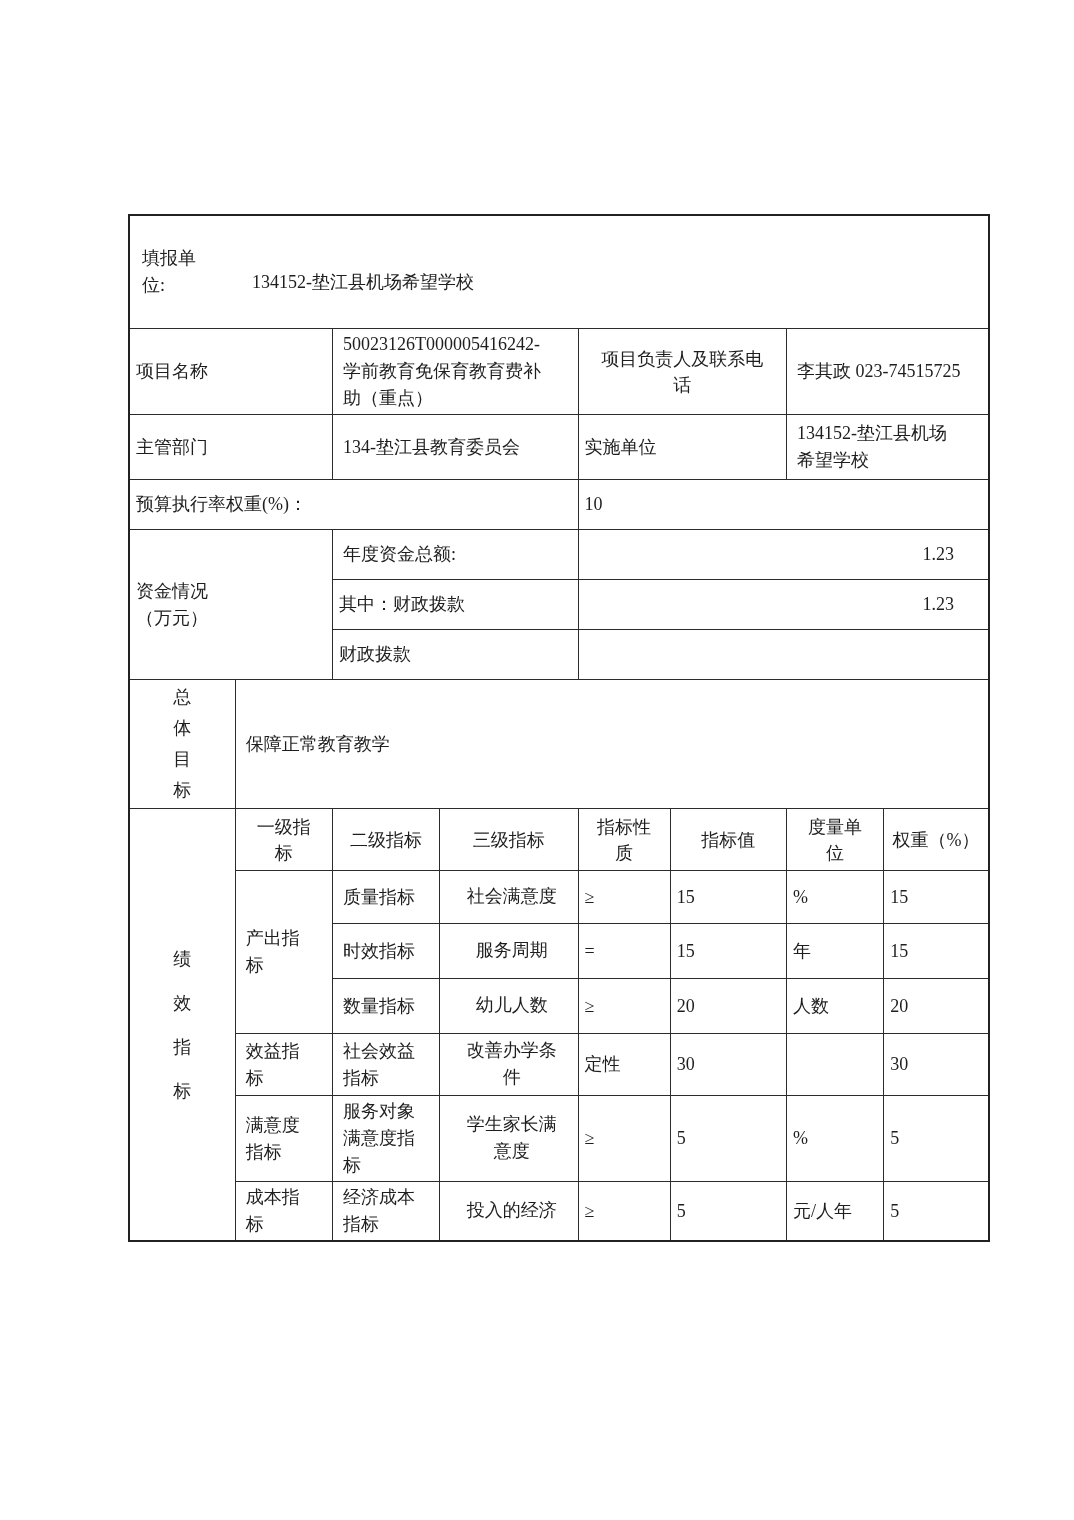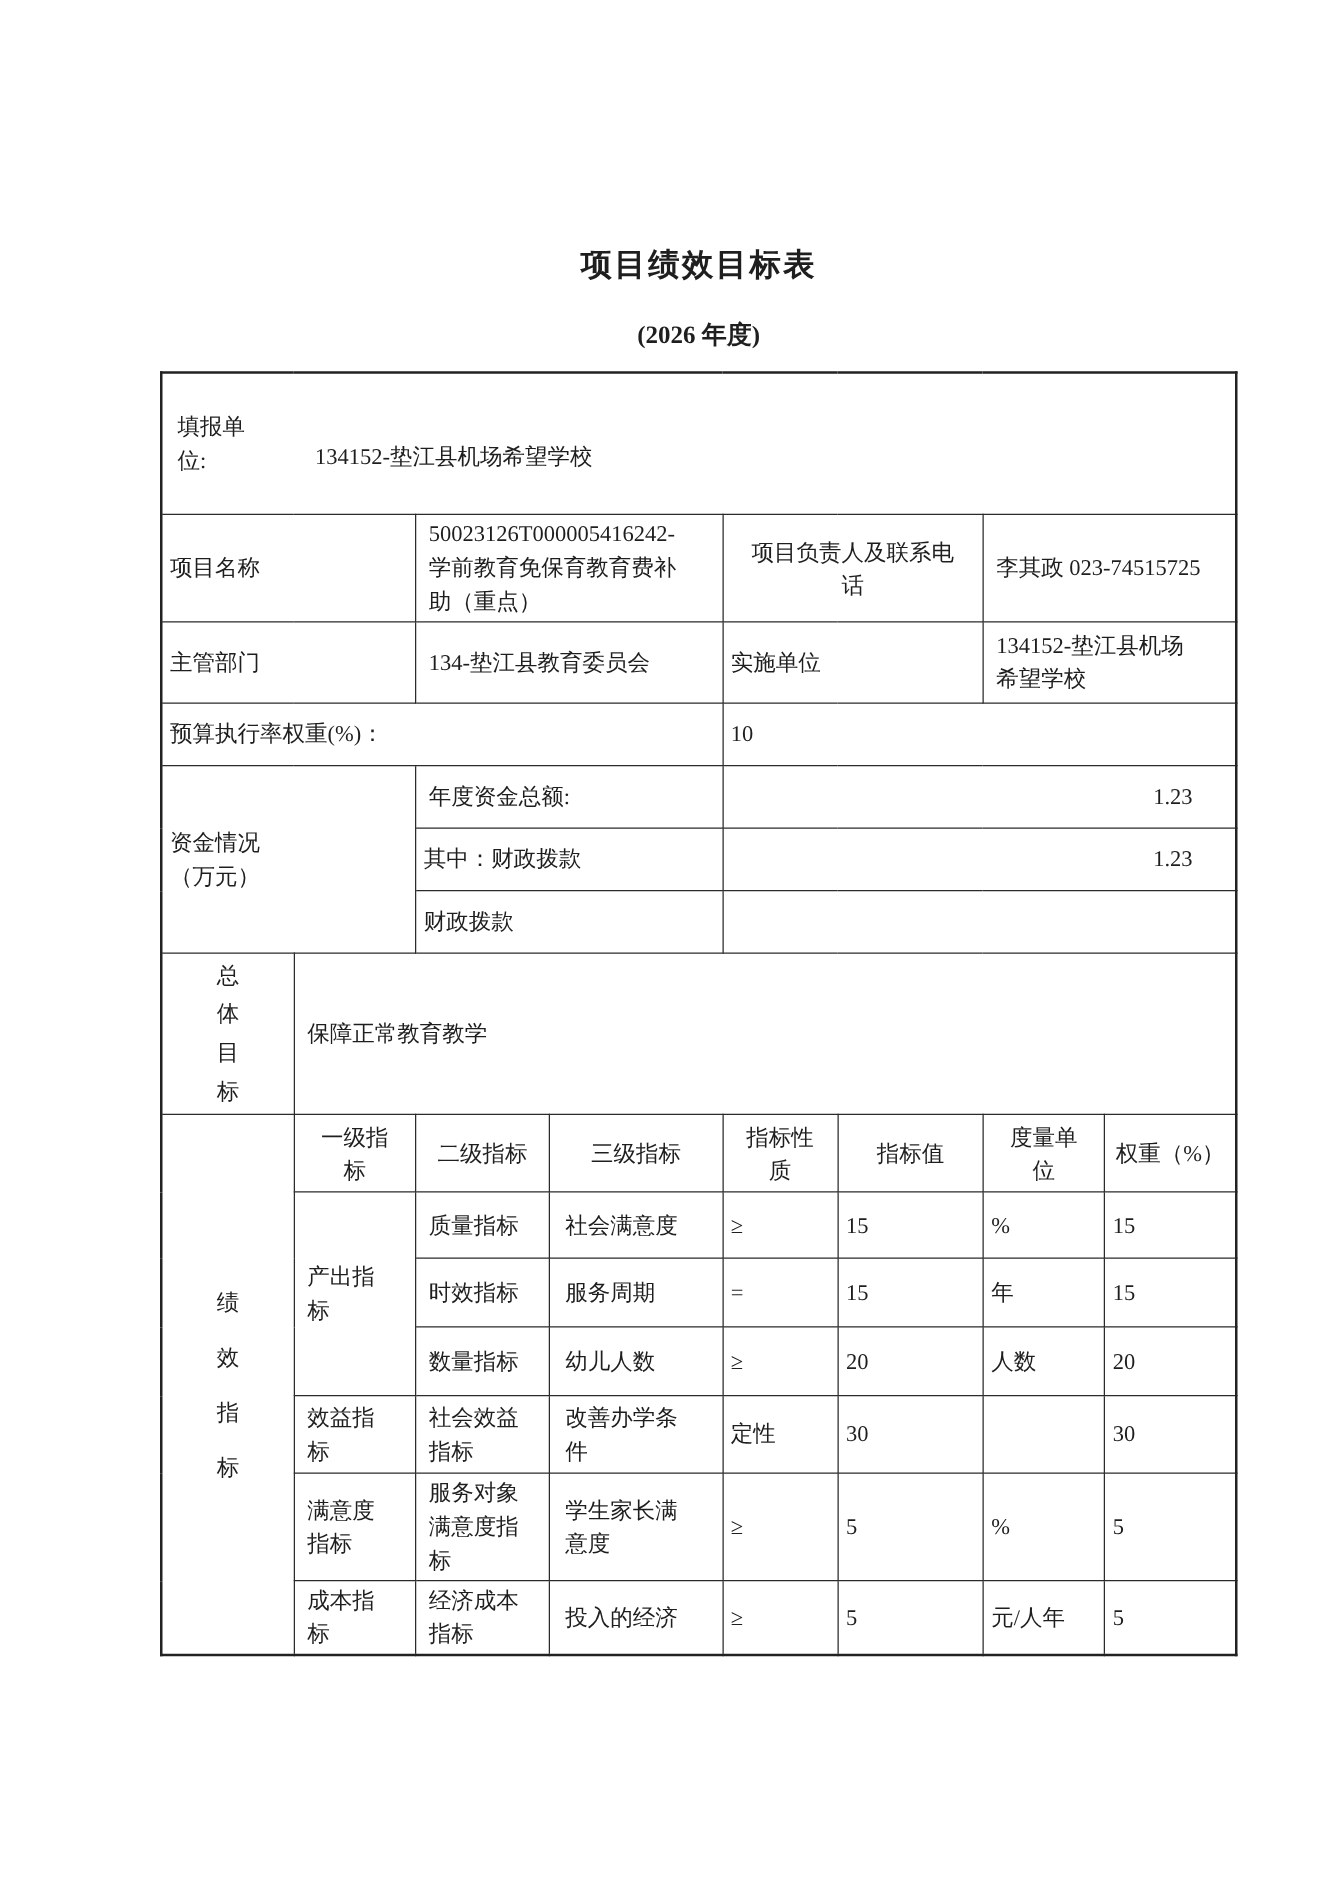--- a/index.html
+++ b/index.html
@@ -16,35 +16,33 @@
     border:2px solid #222222;
   }
   td{
     border:1px solid #2b2b2b;
     font-size:18px;line-height:27px;
     padding:2px 6px;vertical-align:middle;
     white-space:pre-line;overflow:hidden;
   }
   td.c{text-align:left;}
   td.l{text-align:left;padding-left:10px;}
-  td.l3{text-align:left;padding-left:12px;}
+  td.l3{text-align:center;padding-left:12px;font-family:Liberation Mono, monospace;}
   td.r{text-align:right;padding-right:34px;}
   td.goal-label{line-height:31px;text-align:center;}
   td.perf-label{line-height:44px;text-align:center;}
   td.hdr{text-align:center;line-height:26px;}
   .flexwrap{display:flex;align-items:center;width:100%;}
   .ru-label{flex:0 0 94px;padding-left:6px;white-space:pre-line;line-height:27px;}
   .ru-value{flex:1 1 auto;padding-left:16px;white-space:pre-line;line-height:27px;margin-top:20px;}
 </style>
 </head>
 <body>
 
 <div class="doc">
-  <div class="doc-title">项目绩效目标表</div>
-  <div class="doc-subtitle">(2026 年度)</div>
 
   <table class="main">
     <colgroup>
       <col style="width:106px">
         <col style="width:97px">
         <col style="width:107px">
         <col style="width:138px">
       <col style="width:92px">
         <col style="width:116px">
         <col style="width:97px">

